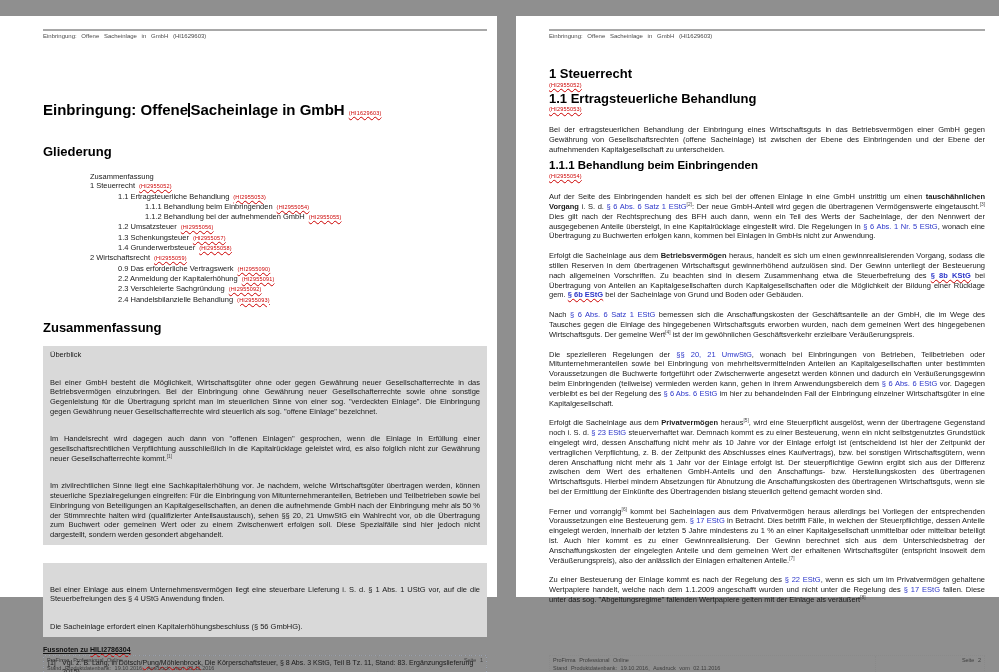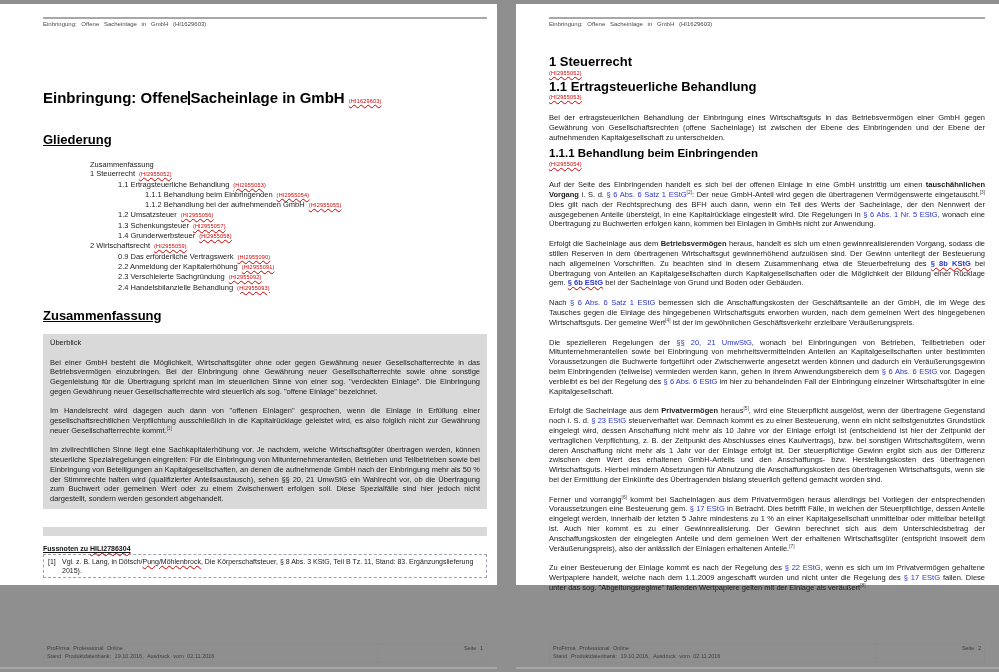--- a/index.html
+++ b/index.html
@@ -1,45 +1,45 @@
 <!DOCTYPE html>
 <html><head>
 <meta charset="utf-8">
 <style>
   html,body{margin:0;padding:0;background:#6f6f6f;}
   *{box-sizing:border-box;}
   .canvas{position:relative;width:999px;height:672px;background:#8f8f8f;overflow:hidden;
     font-family:"Liberation Sans","DejaVu Sans",sans-serif;color:#1a1a1a;}
-  .page{position:absolute;top:4px;height:581px;background:#ffffff;}
+  .page{position:absolute;top:16px;height:581px;background:#ffffff;}
   .page-1{left:0;width:497px;}
   .page-2{left:516px;width:483px;}
   .page-inner{position:relative;height:100%;}
   .p1-inner{padding:0 10px 0 43px;}
   .p2-inner{padding:0 14px 0 33px;}
   .rule-top{height:2px;background:#a8a8a8;margin-top:13px;}
   .rule-bottom{position:absolute;height:2px;background:#a8a8a8;top:650px;left:0;right:0;}
   .page-header{font-size:6px;color:#4a4a4a;word-spacing:3px;margin-top:2px;white-space:nowrap;overflow:hidden;}
   .doc-title{margin-top:62px;font-size:15px;font-weight:bold;color:#000;}
   .caret{display:inline-block;width:1.5px;height:14px;background:#000;vertical-align:-2px;margin:0 0.5px;}
   .hi{color:#cc0000;font-size:5.5px;font-weight:normal;letter-spacing:0.2px;
       text-decoration:underline wavy #cc0000 1px;text-underline-offset:1px;}
   .title-hi{margin-left:4px;}
-  .h-big{font-size:13px;font-weight:bold;color:#000;text-decoration:underline;}
+  .h-big{font-size:13px;font-weight:bold;color:#000;}
   .outline-h{margin-top:26px;}
   .summary-h{margin-top:15px;}
   .toc{margin-top:13px;font-size:7.5px;line-height:9.3px;}
   .toc-line{white-space:nowrap;}
   .lvl0{margin-left:47px;}
   .lvl1{margin-left:75px;}
   .lvl2{margin-left:102px;}
   .toc-label{color:#1a1a1a;}
   .toc-line .hi{margin-left:4px;}
   .graybox{background:#d9d9d9;margin-top:11px;padding:4px 7px 5px 7px;font-size:7.5px;line-height:9.7px;text-align:justify;}
   .graybox .box-title{font-weight:normal;text-align:left;}
-  .graybox .p{margin-top:10px;}
+  .graybox .p{margin-top:18px;}
   .laws-box{margin-top:18px;}
   .fn-heading{margin-top:9px;font-size:7px;font-weight:bold;color:#111;text-decoration:underline;}
   .fn-id{text-decoration:underline wavy #cc0000 1px;text-underline-offset:1px;}
   .fn-box{margin-top:2px;border:1px dashed #9aa2b1;padding:2px 4px;font-size:7px;line-height:9px;}
   .fn-item{display:flex;}
   .fn-num{width:14px;flex:none;}
   .fn-text{flex:1;}
   .page-footer{position:absolute;top:626px;display:flex;border:1px dotted #8a8a8a;font-size:5.5px;line-height:7.5px;color:#3d3d3d;word-spacing:2px;}
   .pf-1{left:43px;right:10px;}
   .pf-2{left:33px;right:14px;}
@@ -96,20 +96,22 @@
         <div class="box-title">Überblick</div>
         <div>
             <div class="p"><span>Bei einer GmbH besteht die Möglichkeit, Wirtschaftsgüter ohne oder gegen Gewährung neuer Gesellschafterrechte in das Betriebsvermögen einzubringen. Bei der Einbringung ohne Gewährung neuer Gesellschafterrechte sowie ohne sonstige Gegenleistung für die Übertragung spricht man im steuerlichen Sinne von einer sog. "verdeckten Einlage". Die Einbringung gegen Gewährung neuer Gesellschafterrechte wird steuerlich als sog. "offene Einlage" bezeichnet.</span></div>
             <div class="p"><span>Im Handelsrecht wird dagegen auch dann von "offenen Einlagen" gesprochen, wenn die Einlage in Erfüllung einer gesellschaftsrechtlichen Verpflichtung ausschließlich in die Kapitalrücklage geleistet wird, es also folglich nicht zur Gewährung neuer Gesellschafterrechte kommt.</span><span class="run-sup">[1]</span></div>
             <div class="p"><span>Im zivilrechtlichen Sinne liegt eine Sachkapitalerhöhung vor. Je nachdem, welche Wirtschaftsgüter übertragen werden, können steuerliche Spezialregelungen eingreifen: Für die Einbringung von Mitunternehmeranteilen, Betrieben und Teilbetrieben sowie bei Einbringung von Beteiligungen an Kapitalgesellschaften, an denen die aufnehmende GmbH nach der Einbringung mehr als 50 % der Stimmrechte halten wird (qualifizierter Anteilsaustausch), sehen §§ 20, 21 UmwStG ein Wahlrecht vor, ob die Übertragung zum Buchwert oder gemeinen Wert oder zu einem Zwischenwert erfolgen soll. Diese Spezialfälle sind hier jedoch nicht dargestellt, sondern werden gesondert abgehandelt.</span></div>
           </div>
       </div>
 
       <div class="graybox laws-box">
         <div>
+            <div class="p"><span>Bei einer Einlage aus einem Unternehmensvermögen liegt eine steuerbare Lieferung i. S. d. § 1 Abs. 1 UStG vor, auf die die Steuerbefreiungen des § 4 UStG Anwendung finden.</span></div>
+            <div class="p"><span>Die Sacheinlage erfordert einen Kapitalerhöhungsbeschluss (§ 56 GmbHG).</span></div>
           </div>
       </div>
 
       <div class="fn-heading"><span>Fussnoten zu </span><span class="fn-id">HILI2786304</span></div>
 
       <div class="fn-box">
           <div class="fn-item">
             <div class="fn-num">[1]</div>
             <div class="fn-text"><span>Vgl. z. B. Lang, in Dötsch/</span><span class="run-w">Pung/Möhlenbrock</span><span>, Die Körperschaftsteuer, § 8 Abs. 3 KStG, Teil B Tz. 11, Stand: 83. Ergänzungslieferung 2015).</span></div>
           </div>

